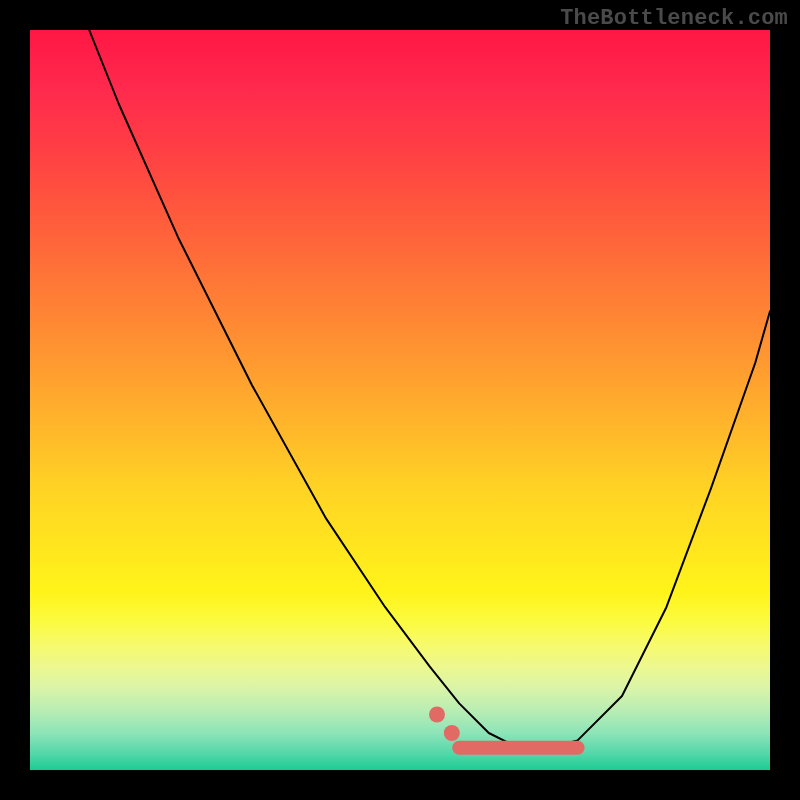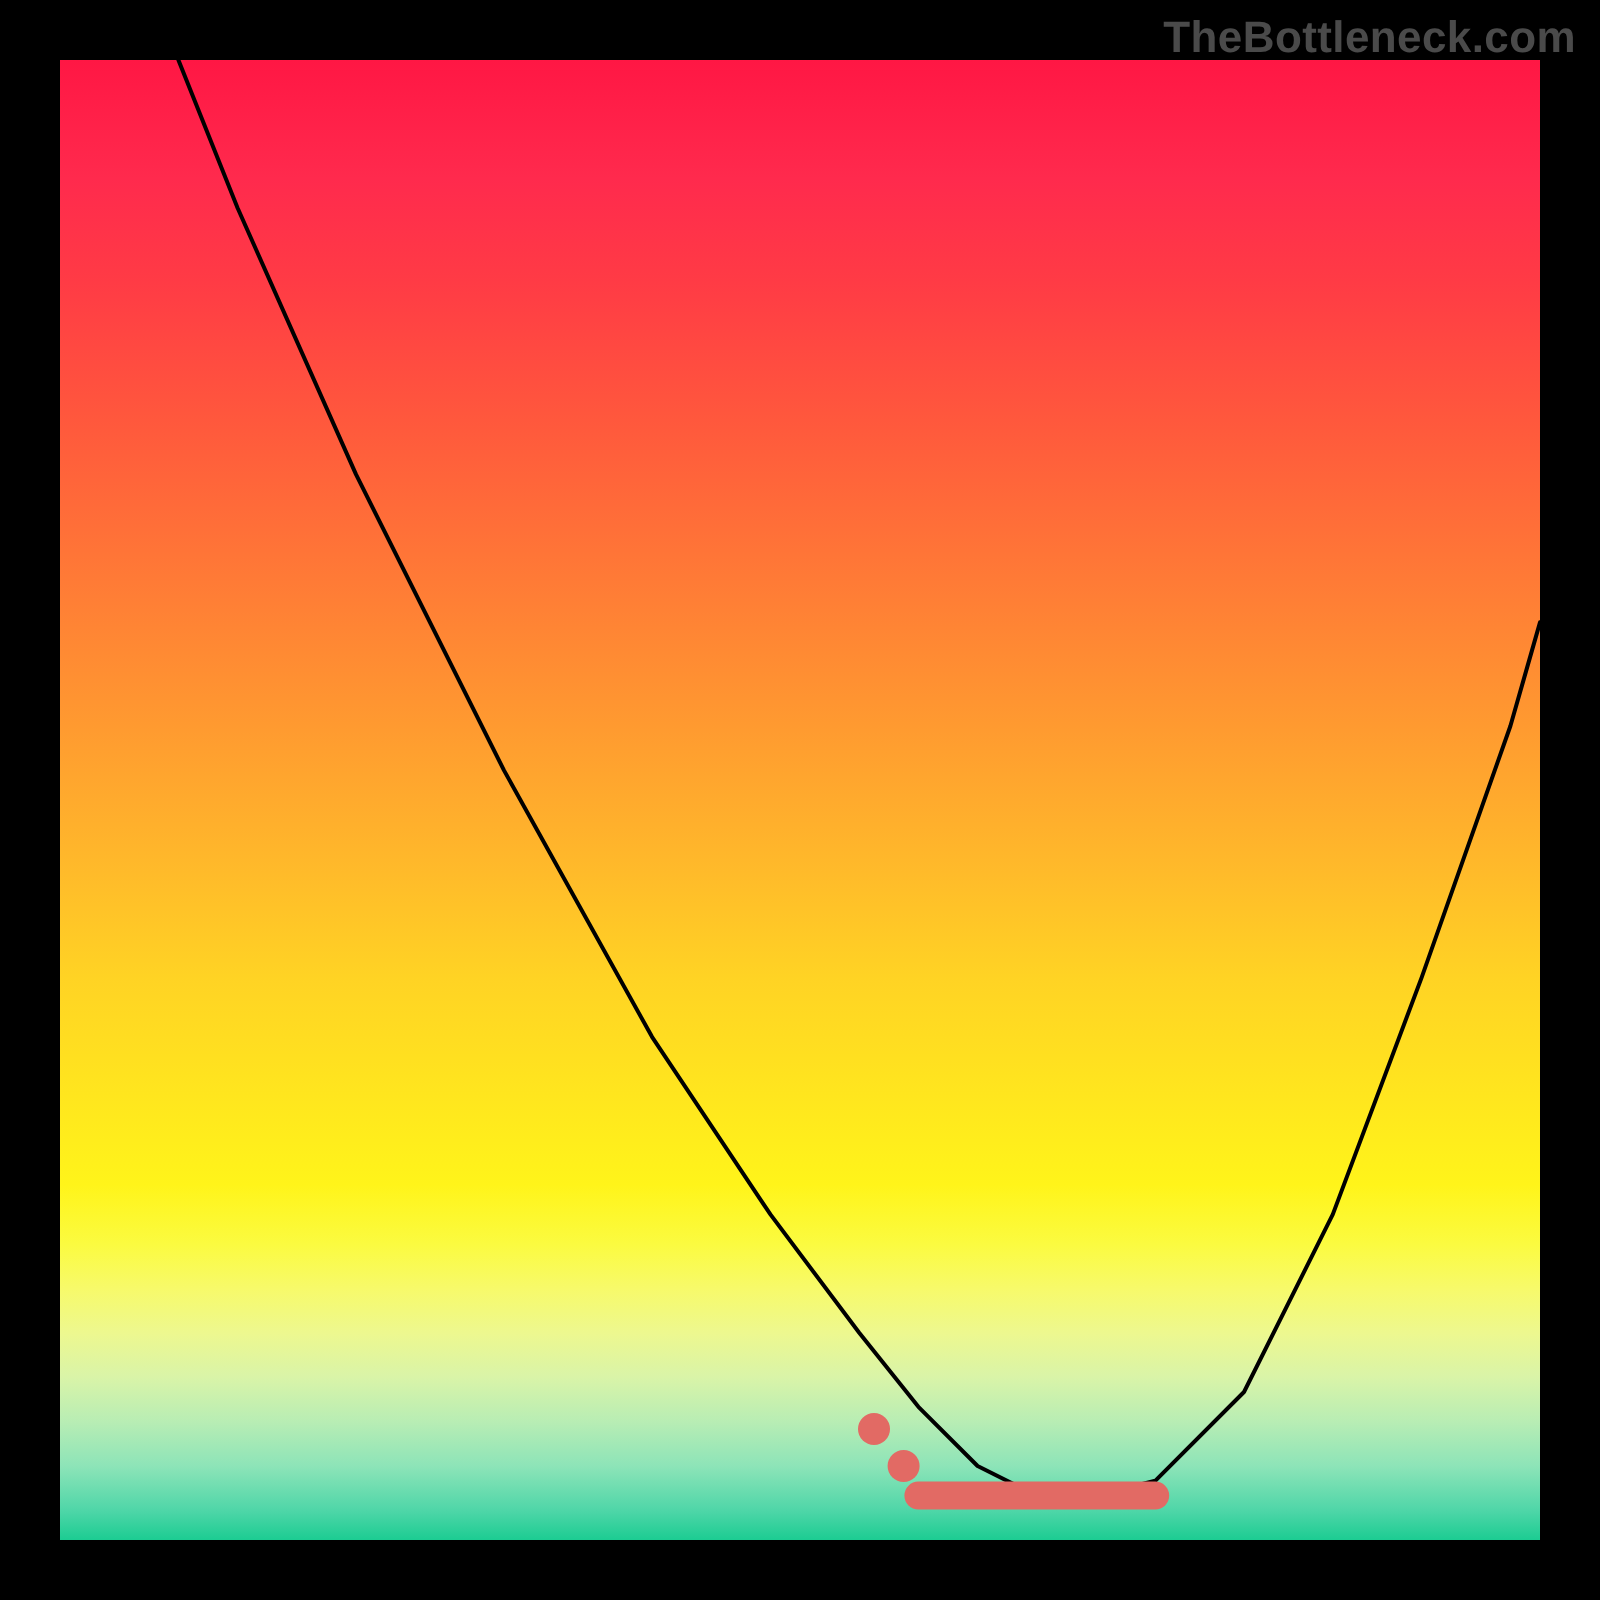--- a/index.html
+++ b/index.html
@@ -19,20 +19,21 @@
   }
   .watermark {
     position: absolute;
     top: 6px;
     right: 12px;
     color: #4a4a4a;
     font-size: 22px;
     font-weight: 600;
     letter-spacing: 0.2px;
     z-index: 5;
+    font-family: Liberation Mono, monospace;
   }
   .plot-area {
     position: absolute;
     left: 30px;
     top: 30px;
     width: 740px;
     height: 740px;
     overflow: hidden;
   }
   .gradient-bg {

